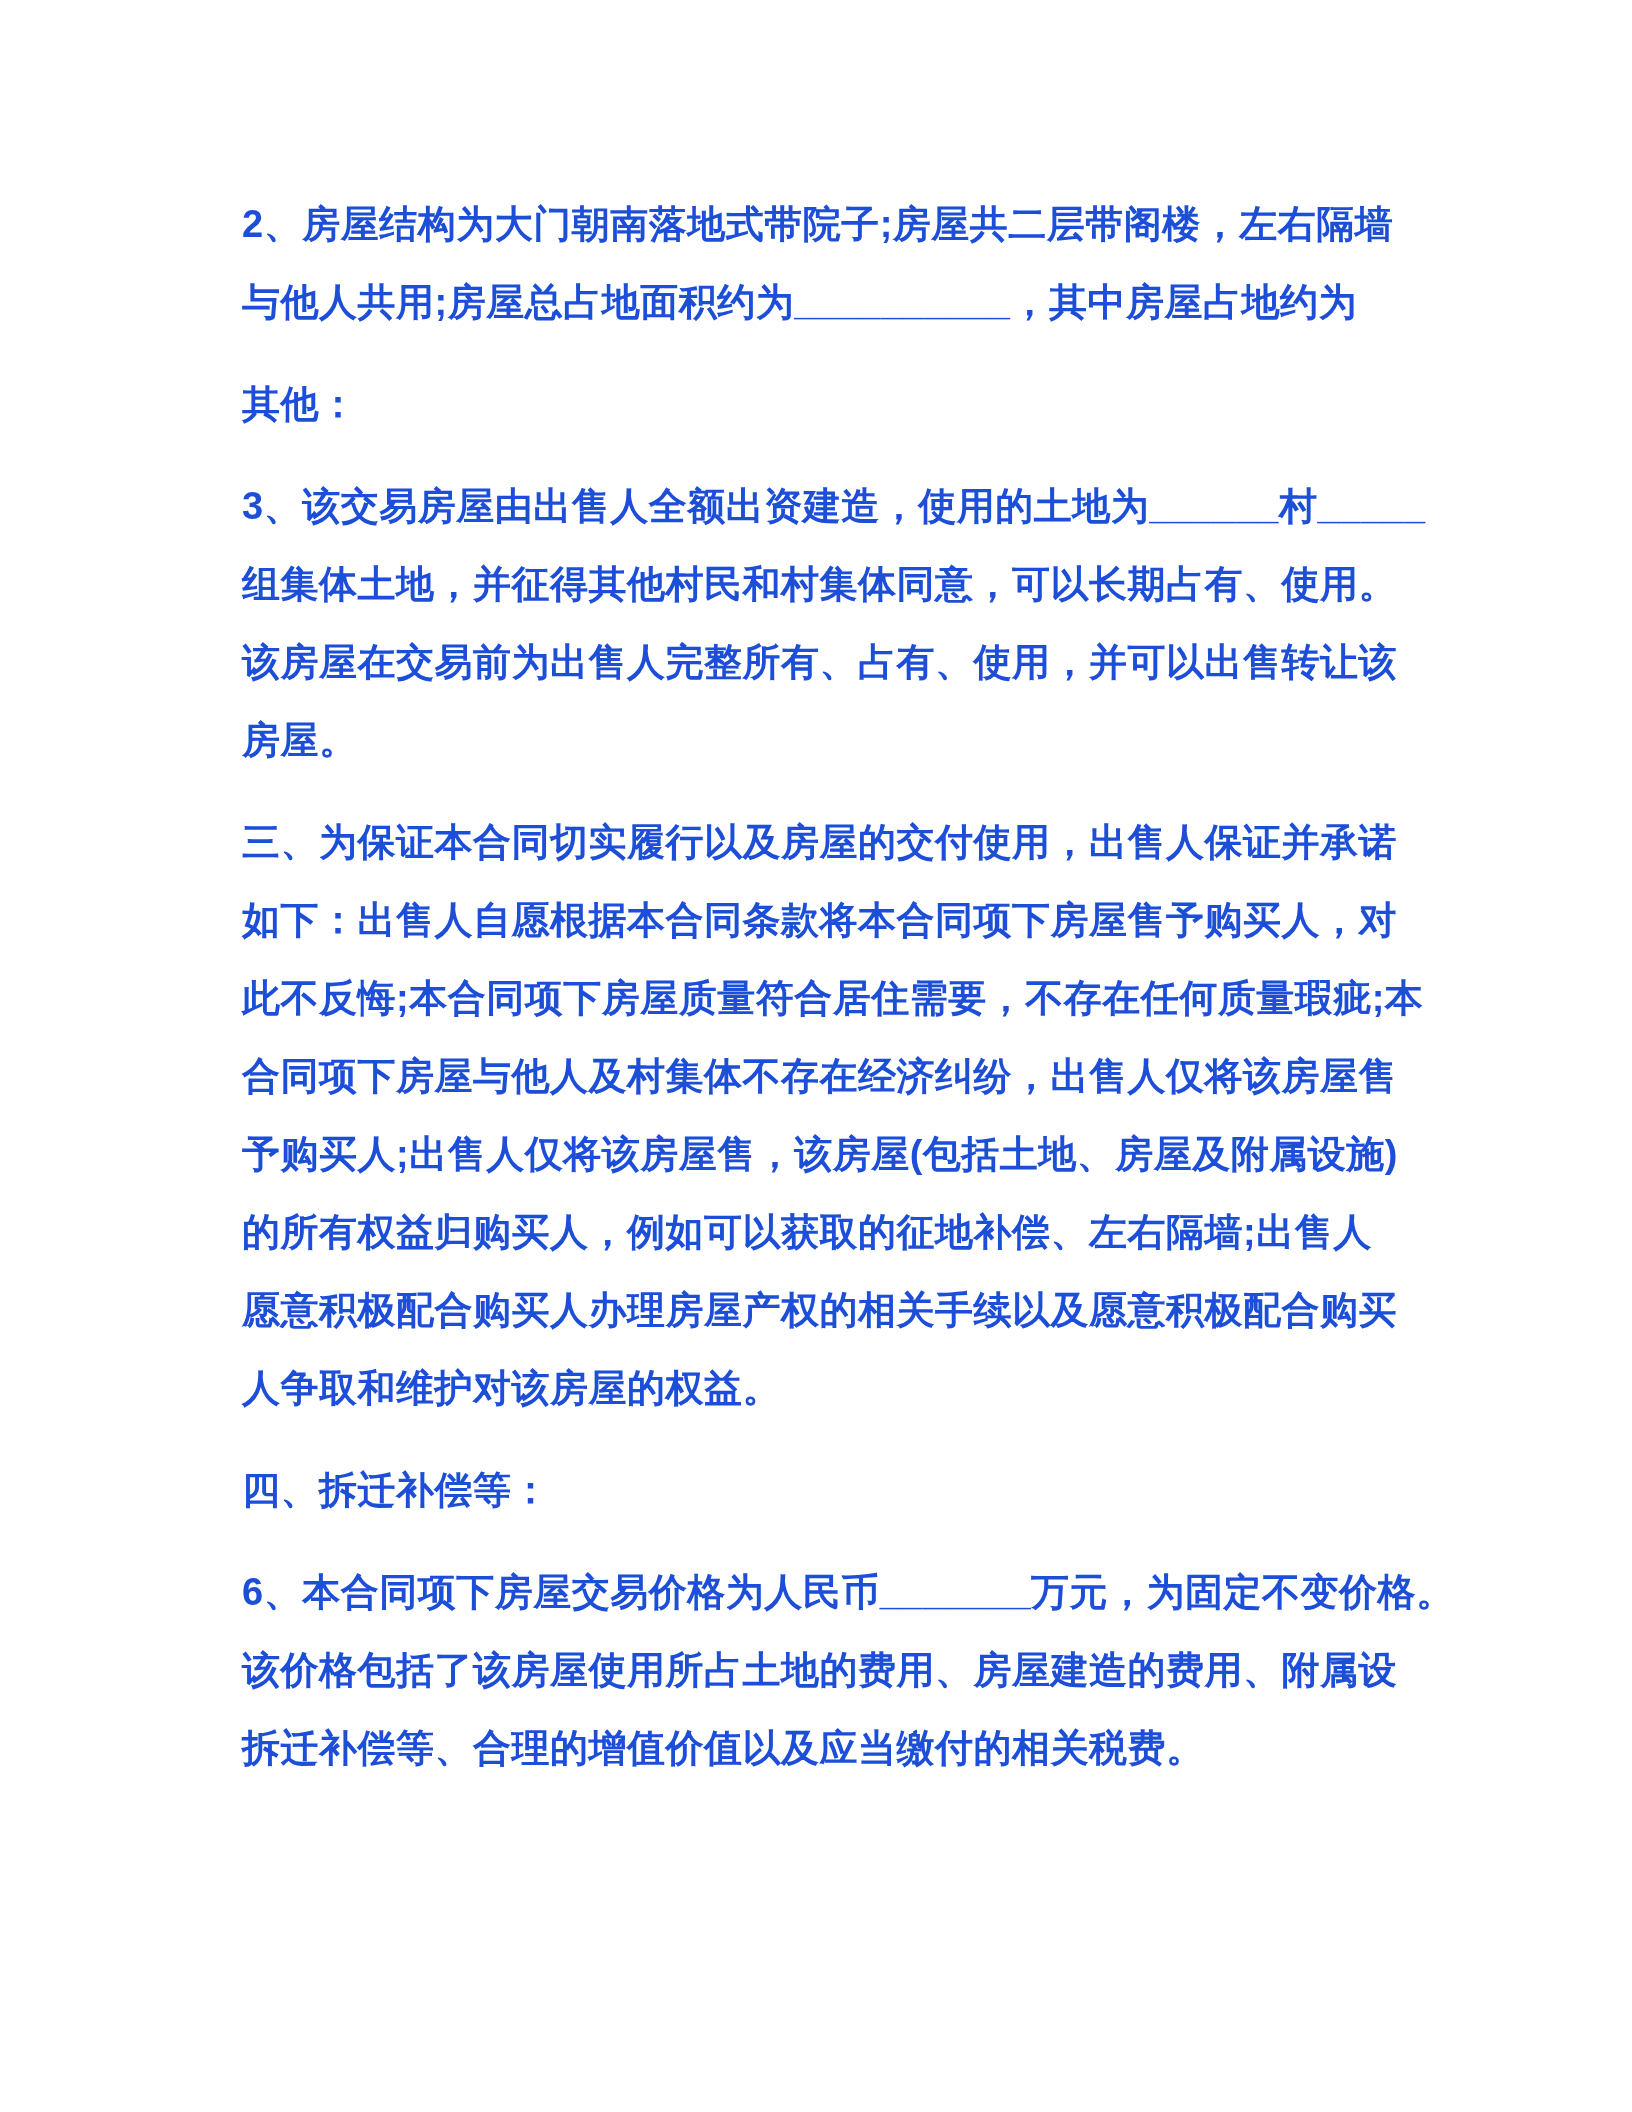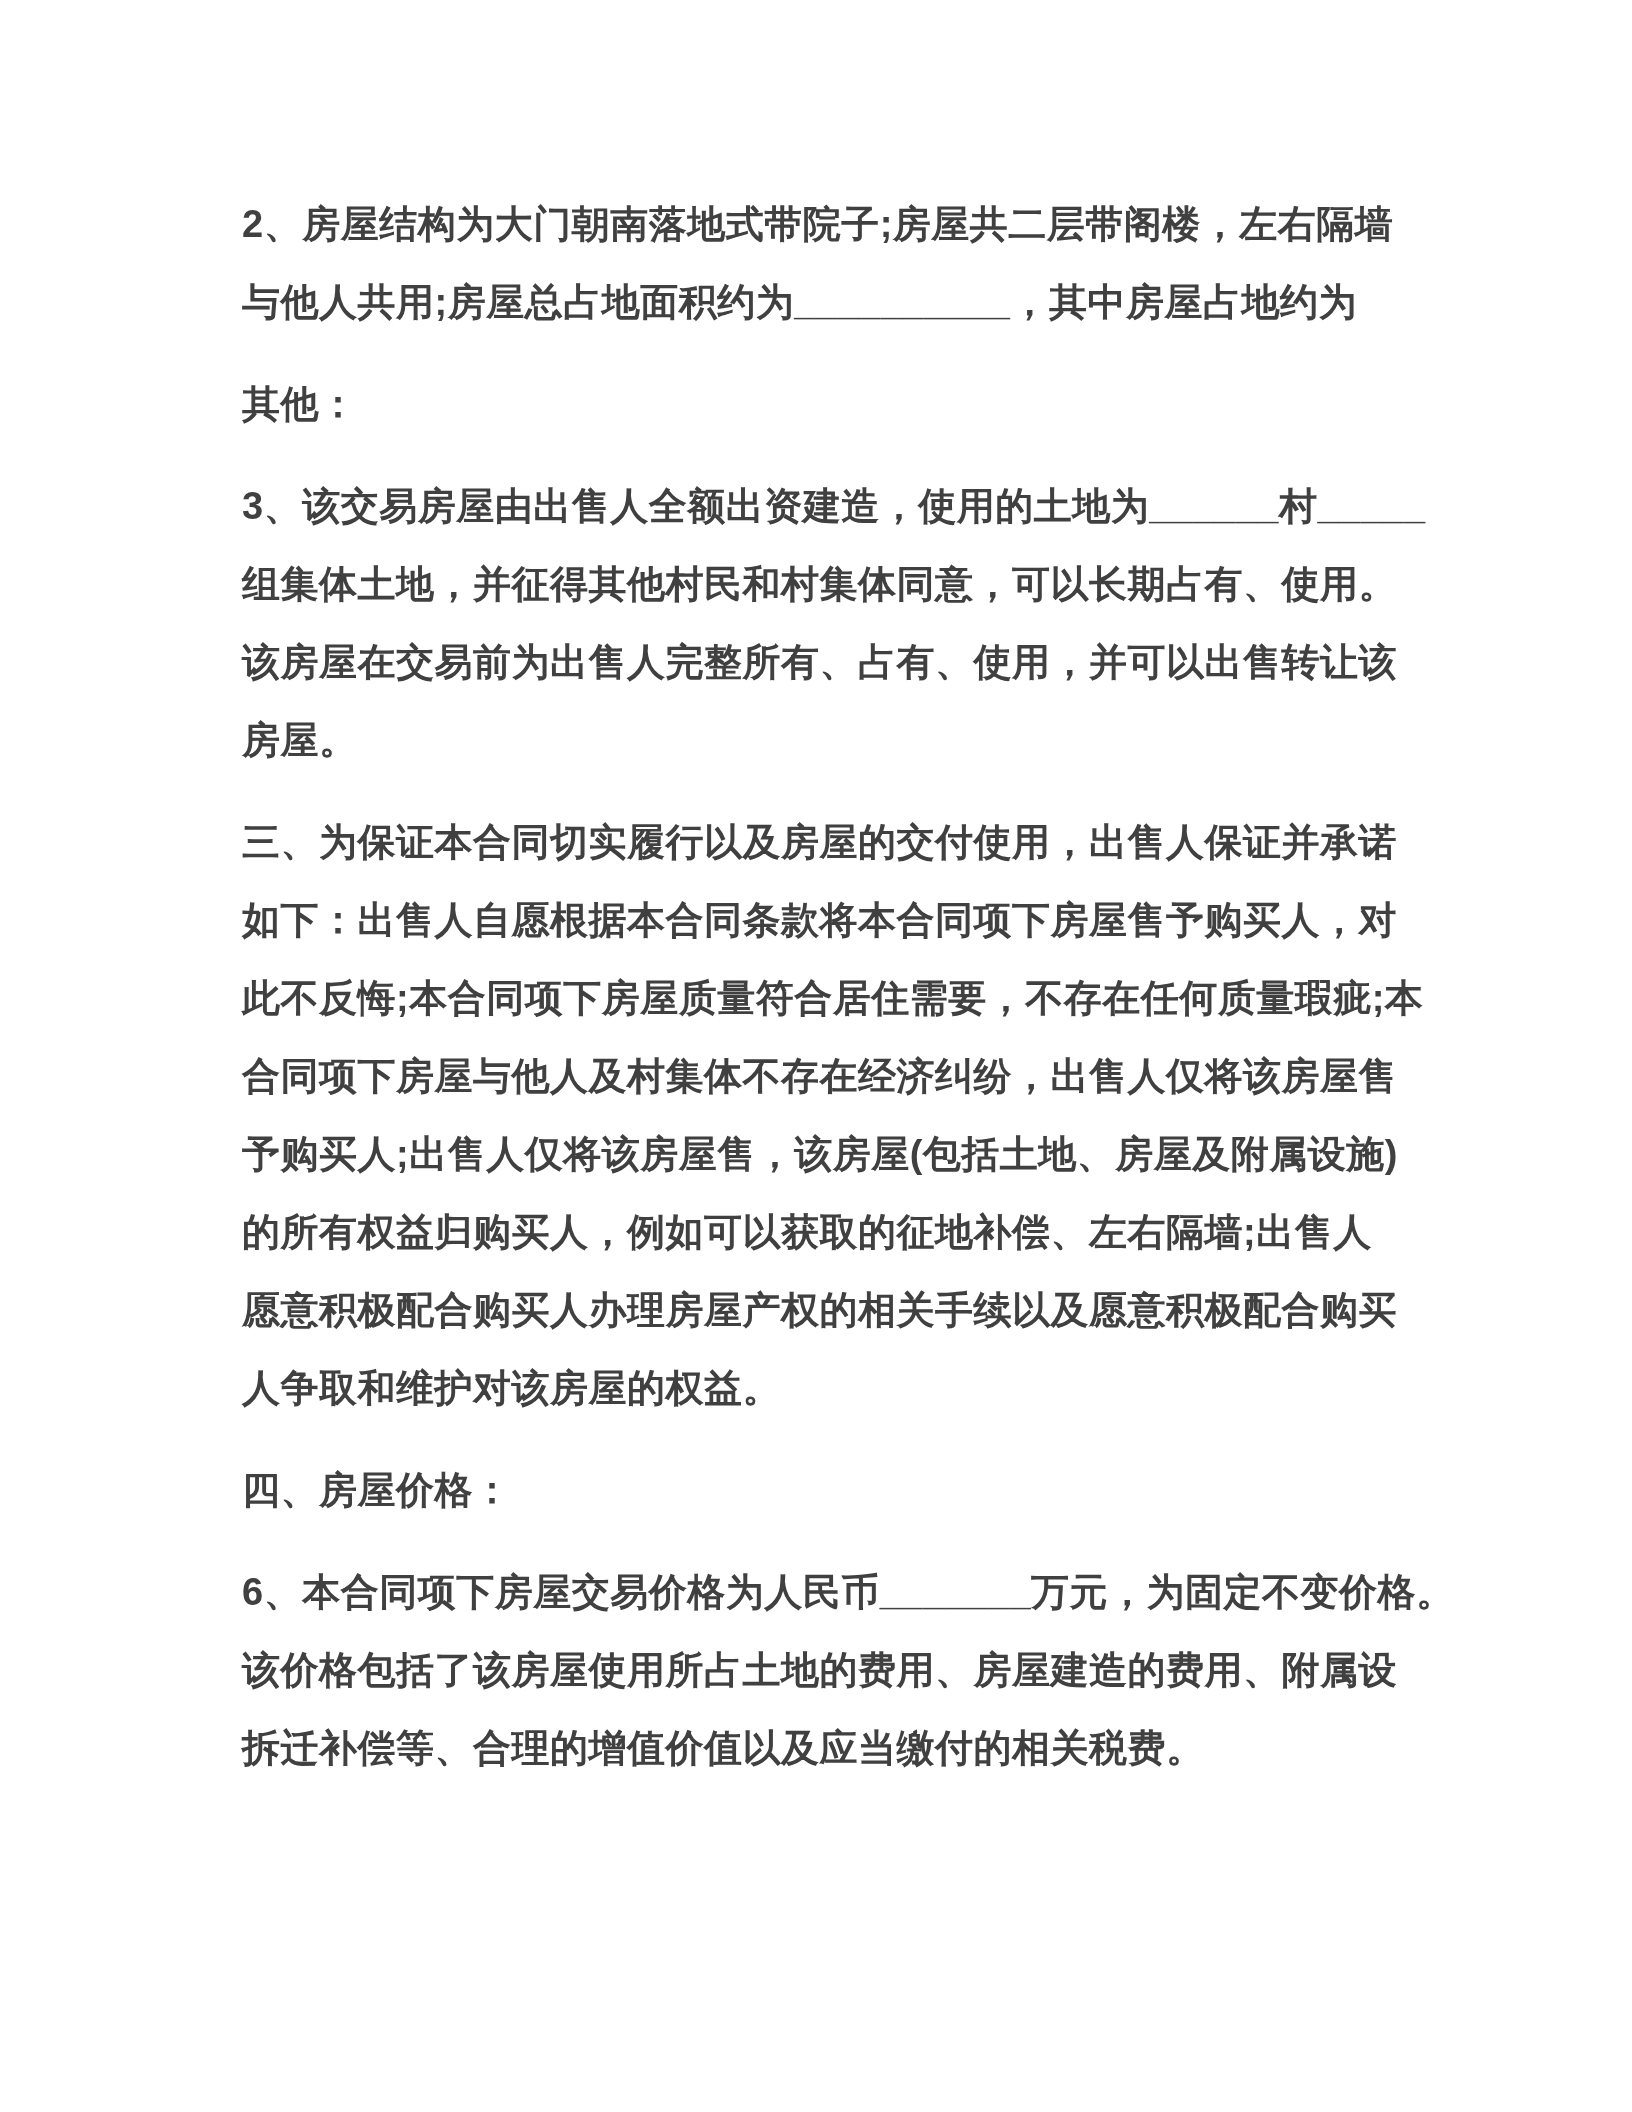--- a/index.html
+++ b/index.html
@@ -5,21 +5,21 @@
   html, body {
     margin: 0;
     padding: 0;
     background: #ffffff;
   }
   .page {
     position: relative;
     width: 1632px;
     height: 2112px;
     background: #ffffff;
-    color: #404040;
+    color: #1d4ed8;
     font-family: "Liberation Sans", sans-serif;
     font-weight: 700;
     overflow: hidden;
   }
   .content {
     position: absolute;
     left: 242px;
     top: 185px;
     width: 1190px;
     font-size: 38px;
@@ -61,21 +61,21 @@
       <div class="line">如下：出售人自愿根据本合同条款将本合同项下房屋售予购买人，对</div>
       <div class="line">此不反悔;本合同项下房屋质量符合居住需要，不存在任何质量瑕疵;本</div>
       <div class="line">合同项下房屋与他人及村集体不存在经济纠纷，出售人仅将该房屋售</div>
       <div class="line">予购买人;出售人仅将该房屋售，该房屋(包括土地、房屋及附属设施)</div>
       <div class="line">的所有权益归购买人，例如可以获取的征地补偿、左右隔墙;出售人</div>
       <div class="line">愿意积极配合购买人办理房屋产权的相关手续以及愿意积极配合购买</div>
       <div class="line">人争取和维护对该房屋的权益。</div>
     </div>
 
     <div class="para">
-      <div class="line">四、房屋价格：</div>
+      <div class="line">四、拆迁补偿等：</div>
     </div>
 
     <div class="para">
       <div class="line">6、本合同项下房屋交易价格为人民币_______万元，为固定不变价格。</div>
       <div class="line">该价格包括了该房屋使用所占土地的费用、房屋建造的费用、附属设</div>
       <div class="line">拆迁补偿等、合理的增值价值以及应当缴付的相关税费。</div>
     </div>
 
   </div>
 </div>

